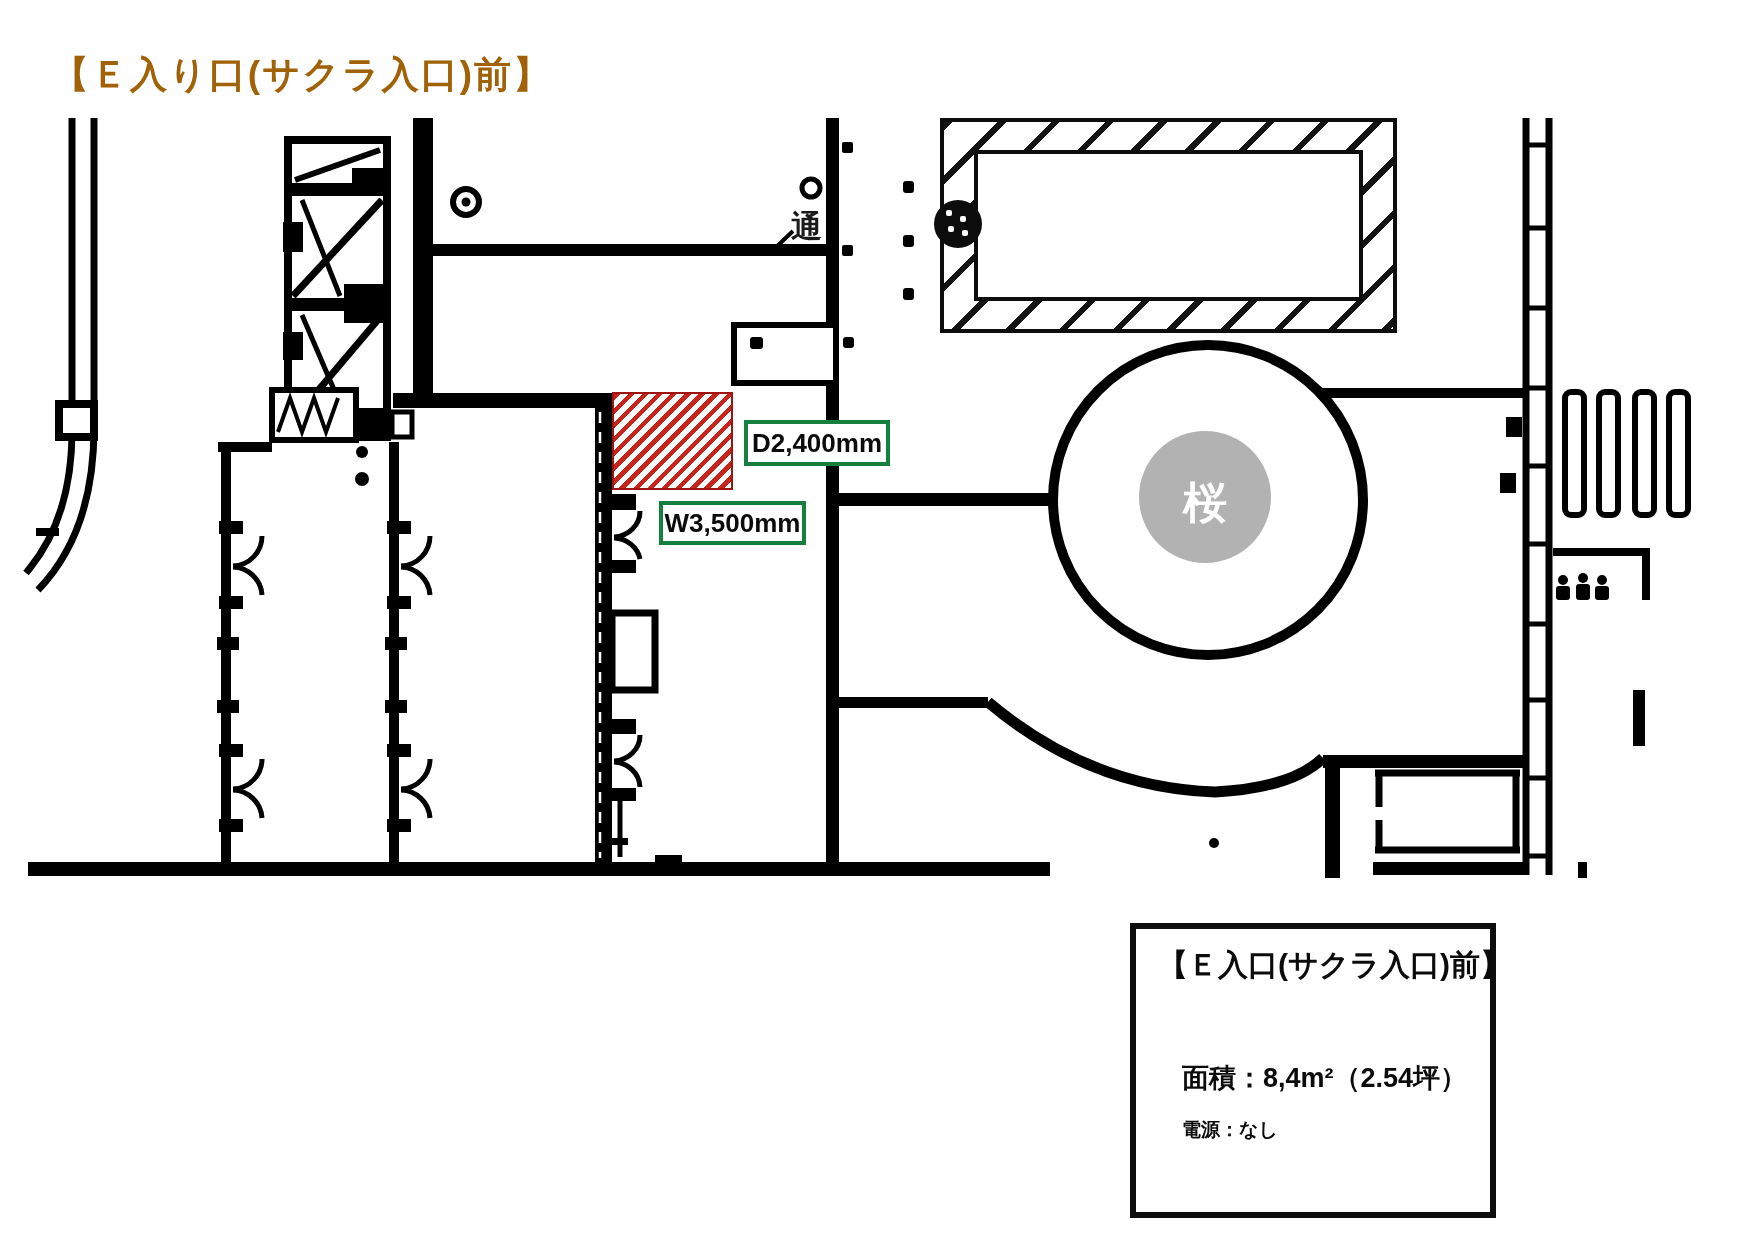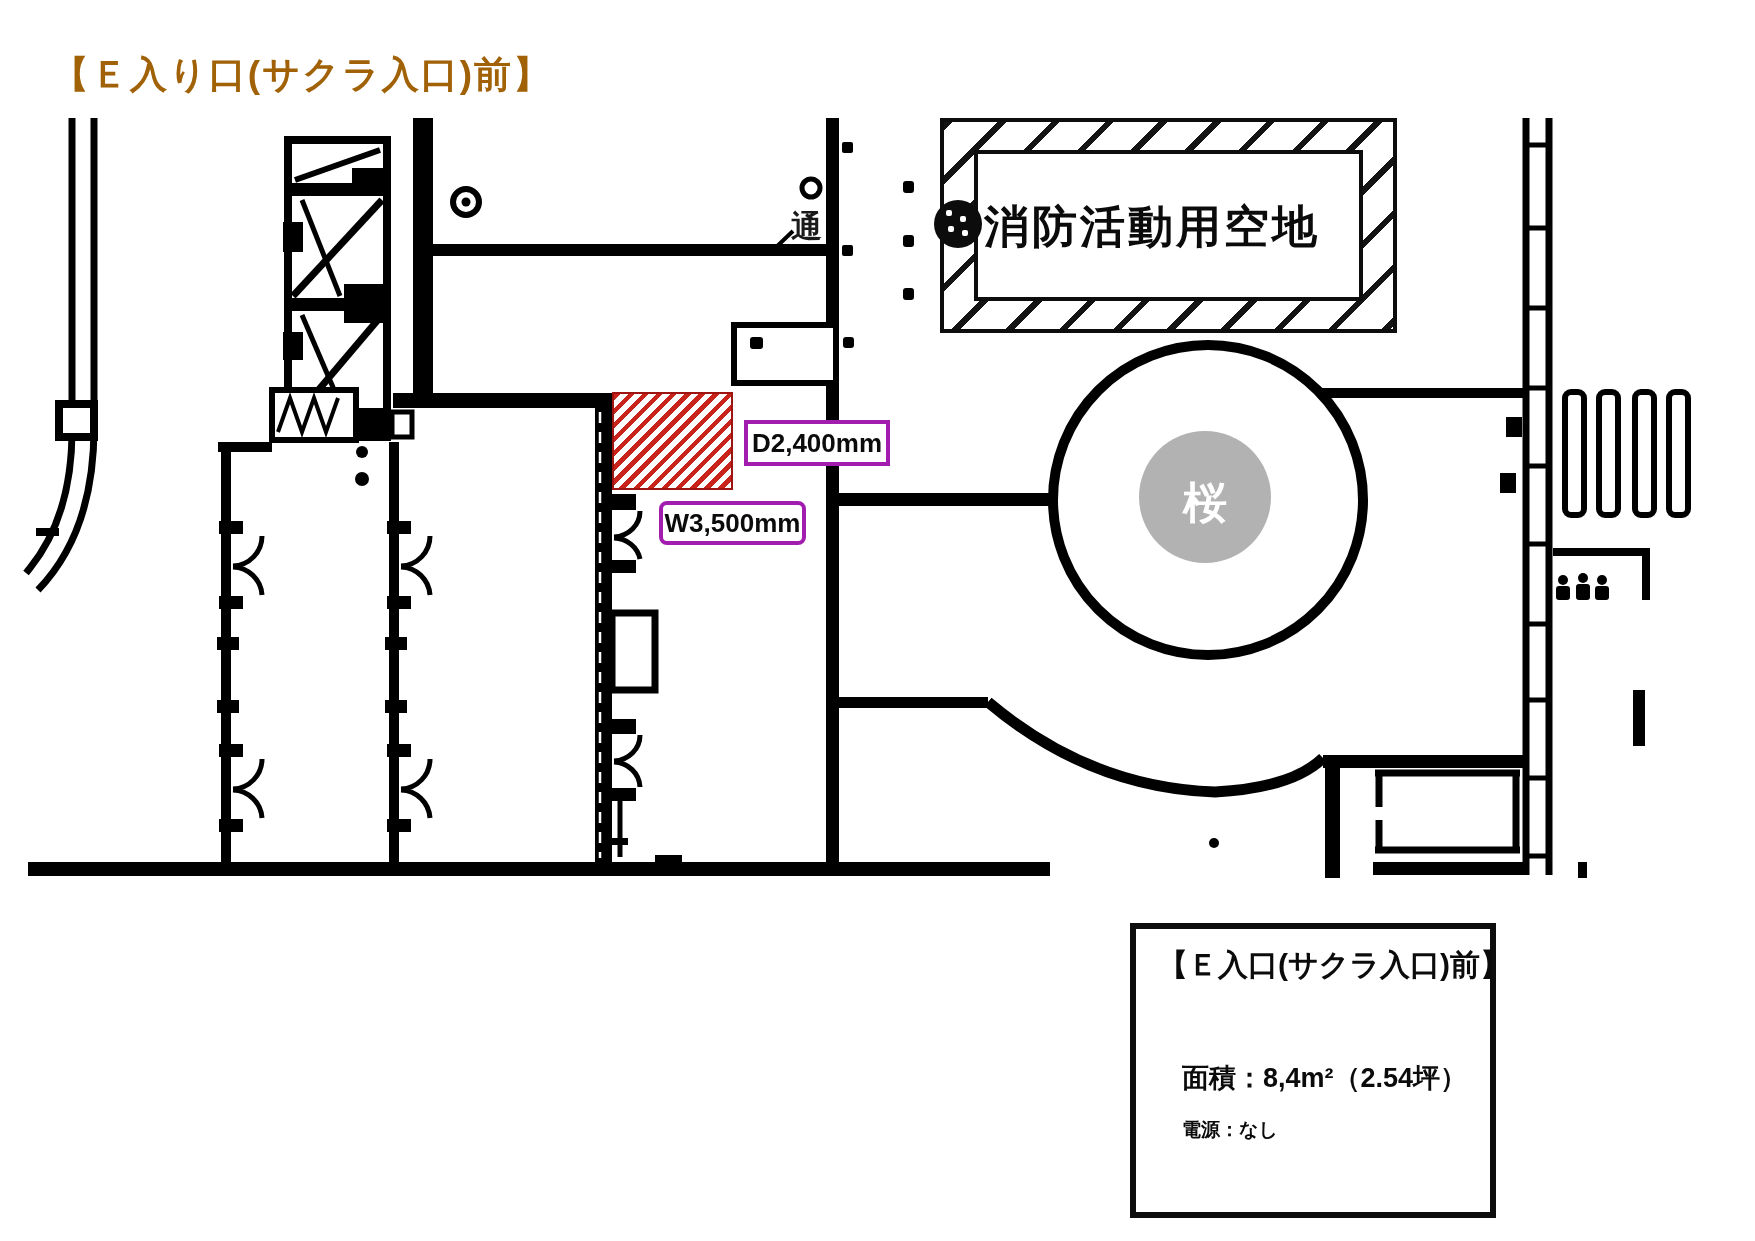--- a/index.html
+++ b/index.html
@@ -9,24 +9,24 @@
   svg{display:block;}
   .page-title{font-size:37px;font-weight:bold;color:#a16207;letter-spacing:2px;white-space:nowrap;}
   .fz-outer{left:940px;top:118px;width:457px;height:215px;border:4px solid #0d0d0d;box-sizing:border-box;
             background:repeating-linear-gradient(135deg,#141414 0 6px,rgba(0,0,0,0) 6px 38px);}
   .fz-inner{left:974px;top:150px;width:389px;height:151px;background:#fff;border:4px solid #0d0d0d;box-sizing:border-box;}
   .fz-text{left:984px;top:197px;font-size:45px;font-weight:bold;color:#0b0b0b;letter-spacing:3px;white-space:nowrap;}
   .fz-icon{left:934px;top:200px;width:48px;height:48px;border-radius:50%;background:#0c0c0c;}
   .fz-icon i{position:absolute;background:#fff;width:6px;height:6px;border-radius:2px;}
   .spot{left:612px;top:392px;width:121px;height:98px;box-sizing:border-box;border:2px solid #9e1410;
         background:repeating-linear-gradient(135deg,#c8241c 0 4.5px,rgba(255,255,255,0) 4.5px 10px);}
-  .dim-box{box-sizing:border-box;border:4px solid #a21caf;background:#fff;display:flex;align-items:center;justify-content:center;
+  .dim-box{box-sizing:border-box;border:4px solid #15803d;background:#fff;display:flex;align-items:center;justify-content:center;
            font-weight:bold;font-size:26px;color:#0b0b0b;white-space:nowrap;}
   .d-box{left:744px;top:420px;width:146px;height:46px;}
-  .w-box{left:659px;top:501px;width:147px;height:44px;border-radius:8px;}
+  .w-box{left:659px;top:501px;width:147px;height:44px;}
   .tree-label{left:1160px;top:474px;width:90px;text-align:center;font-size:44px;font-weight:bold;color:#ffffff;}
   .passage-label{left:791px;top:206px;font-size:31px;font-weight:bold;color:#1a1a1a;}
   .info-box{left:1130px;top:923px;width:366px;height:295px;box-sizing:border-box;border:6px solid #0d0d0d;background:#fff;}
   .info-line{position:absolute;left:22px;white-space:nowrap;color:#0b0b0b;font-weight:bold;}
   .info-title{top:16px;font-size:30px;}
   .info-l2{top:74px;left:46px;font-size:27px;}
   .info-l3{top:131px;left:46px;font-size:27px;}
   .info-l4{top:188px;left:46px;font-size:19px;}
 </style>
 </head>
@@ -209,21 +209,20 @@
   </svg>
 
   <div class="abs fz-outer"></div>
   <div class="abs fz-inner"></div>
   <div class="abs fz-icon">
     <i style="left:12px;top:10px;"></i>
       <i style="left:26px;top:16px;"></i>
     <i style="left:14px;top:26px;"></i>
       <i style="left:28px;top:30px;"></i>
   </div>
-  <div class="abs fz-text">消防活動用空地</div>
 
   <div class="abs spot"></div>
 
   <div class="abs dim-box d-box">D2,400mm</div>
   <div class="abs dim-box w-box">W3,500mm</div>
 
   <div class="abs tree-label">桜</div>
 
   <div class="abs passage-label">通</div>
 

